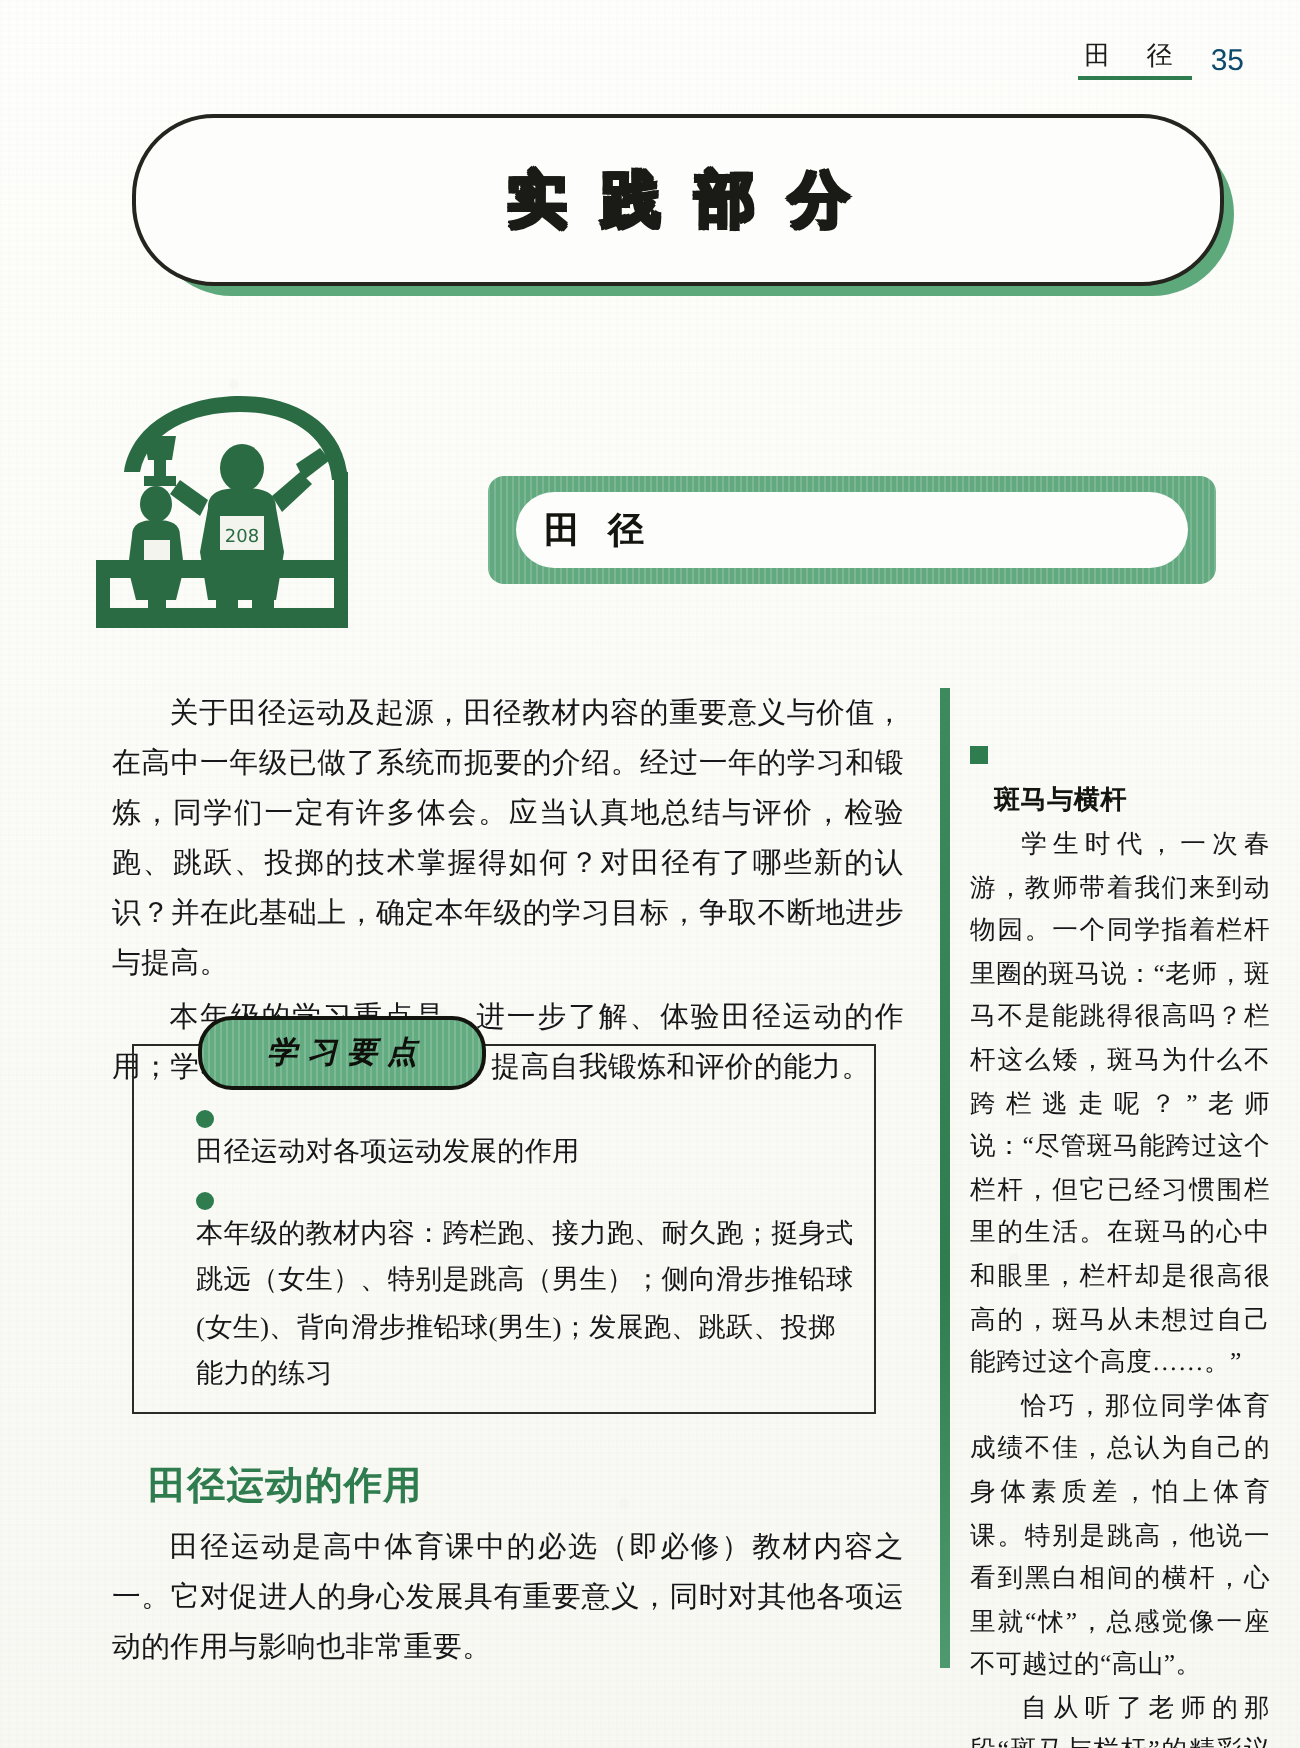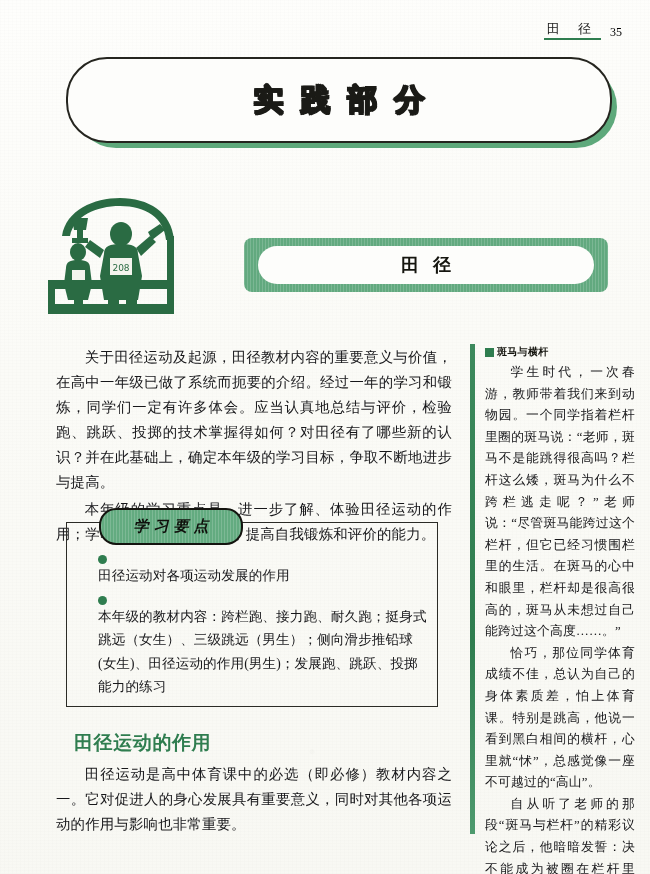--- a/index.html
+++ b/index.html
@@ -59,23 +59,23 @@
   .runhead-title {
     font-family: "DejaVu Sans", sans-serif;
     font-size: 13px;
     letter-spacing: 7px;
     color: #1d1d1d;
     border-bottom: 2px solid #2f7d4f;
     padding: 0 3px 2px 3px;
     line-height: 1.1;
   }
   .runhead-page {
-    font-family: Liberation Serif, serif;
-    font-size: 12px;
-    color: #000000;
+    font-family: Liberation Sans, sans-serif;
+    font-size: 15px;
+    color: #0c4a6e;
     line-height: 1.1;
     padding-bottom: 1px;
   }
 
   
   .title-banner {
     position: absolute;
     left: 66px;
     top: 57px;
     width: 542px;
@@ -140,21 +140,21 @@
     align-items: center;
     justify-content: center;
   }
   .sec-banner .pill {
     width: 336px;
     height: 38px;
     border-radius: 19px;
     background: #fdfdfb;
     display: flex;
     align-items: center;
-    justify-content: center;
+    justify-content: flex-start;
   }
   .sec-banner .pill-text {
     font-family: "DejaVu Sans", sans-serif;
     font-size: 18px;
     font-weight: bold;
     letter-spacing: 14px;
     text-indent: 14px;
     color: #15150f;
   }
 
@@ -278,24 +278,25 @@
     margin-bottom: 3px;
   }
   .side-square {
     width: 9px;
     height: 9px;
     background: #2f7d4f;
     flex: 0 0 auto;
   }
   .side-title {
     font-family: "DejaVu Sans", sans-serif;
-    font-size: 10px;
+    font-size: 13px;
     font-weight: bold;
     color: #15150f;
     letter-spacing: 0.3px;
+    margin-top: 46px;
   }
   .side-para {
     font-size: 12.8px;
     line-height: 21.6px;
     color: #17171a;
     text-indent: 2em;
     margin: 0;
     text-align: justify;
     letter-spacing: 0.2px;
   }
@@ -373,21 +374,21 @@
   <div class="lp-tab">
     <span class="lp-tab-text">学习要点</span>
   </div>
   <div class="lp-list">
     <div class="lp-item">
       <span class="lp-dot"></span>
       <span class="lp-text">田径运动对各项运动发展的作用</span>
     </div>
     <div class="lp-item">
       <span class="lp-dot"></span>
-      <span class="lp-text">本年级的教材内容：跨栏跑、接力跑、耐久跑；挺身式跳远（女生）、三级跳远（男生）；侧向滑步推铅球(女生)、田径运动的作用(男生)；发展跑、跳跃、投掷能力的练习</span>
+      <span class="lp-text">本年级的教材内容：跨栏跑、接力跑、耐久跑；挺身式跳远（女生）、特别是跳高（男生）；侧向滑步推铅球(女生)、背向滑步推铅球(男生)；发展跑、跳跃、投掷能力的练习</span>
     </div>
   </div>
 
   <div class="subhead">田径运动的作用</div>
   <div class="para-after">
     <p class="para">田径运动是高中体育课中的必选（即必修）教材内容之一。它对促进人的身心发展具有重要意义，同时对其他各项运动的作用与影响也非常重要。</p>
   </div>
 
   <div class="divider"></div>
 

